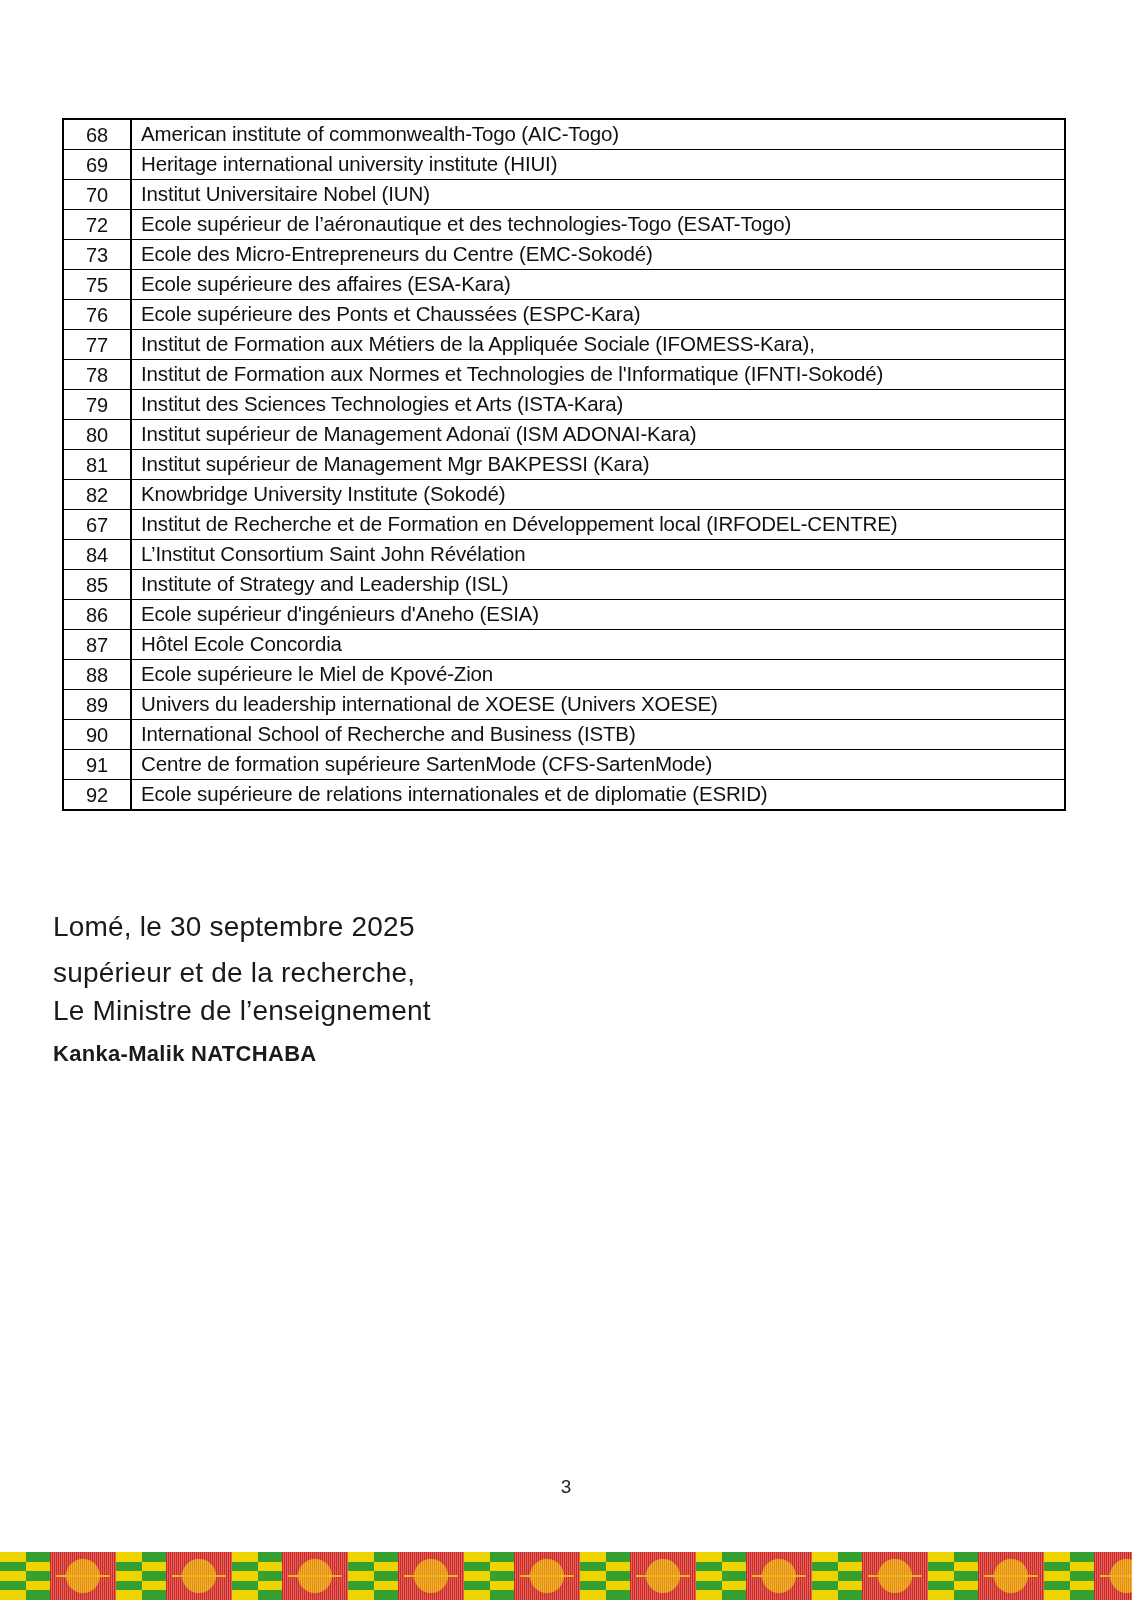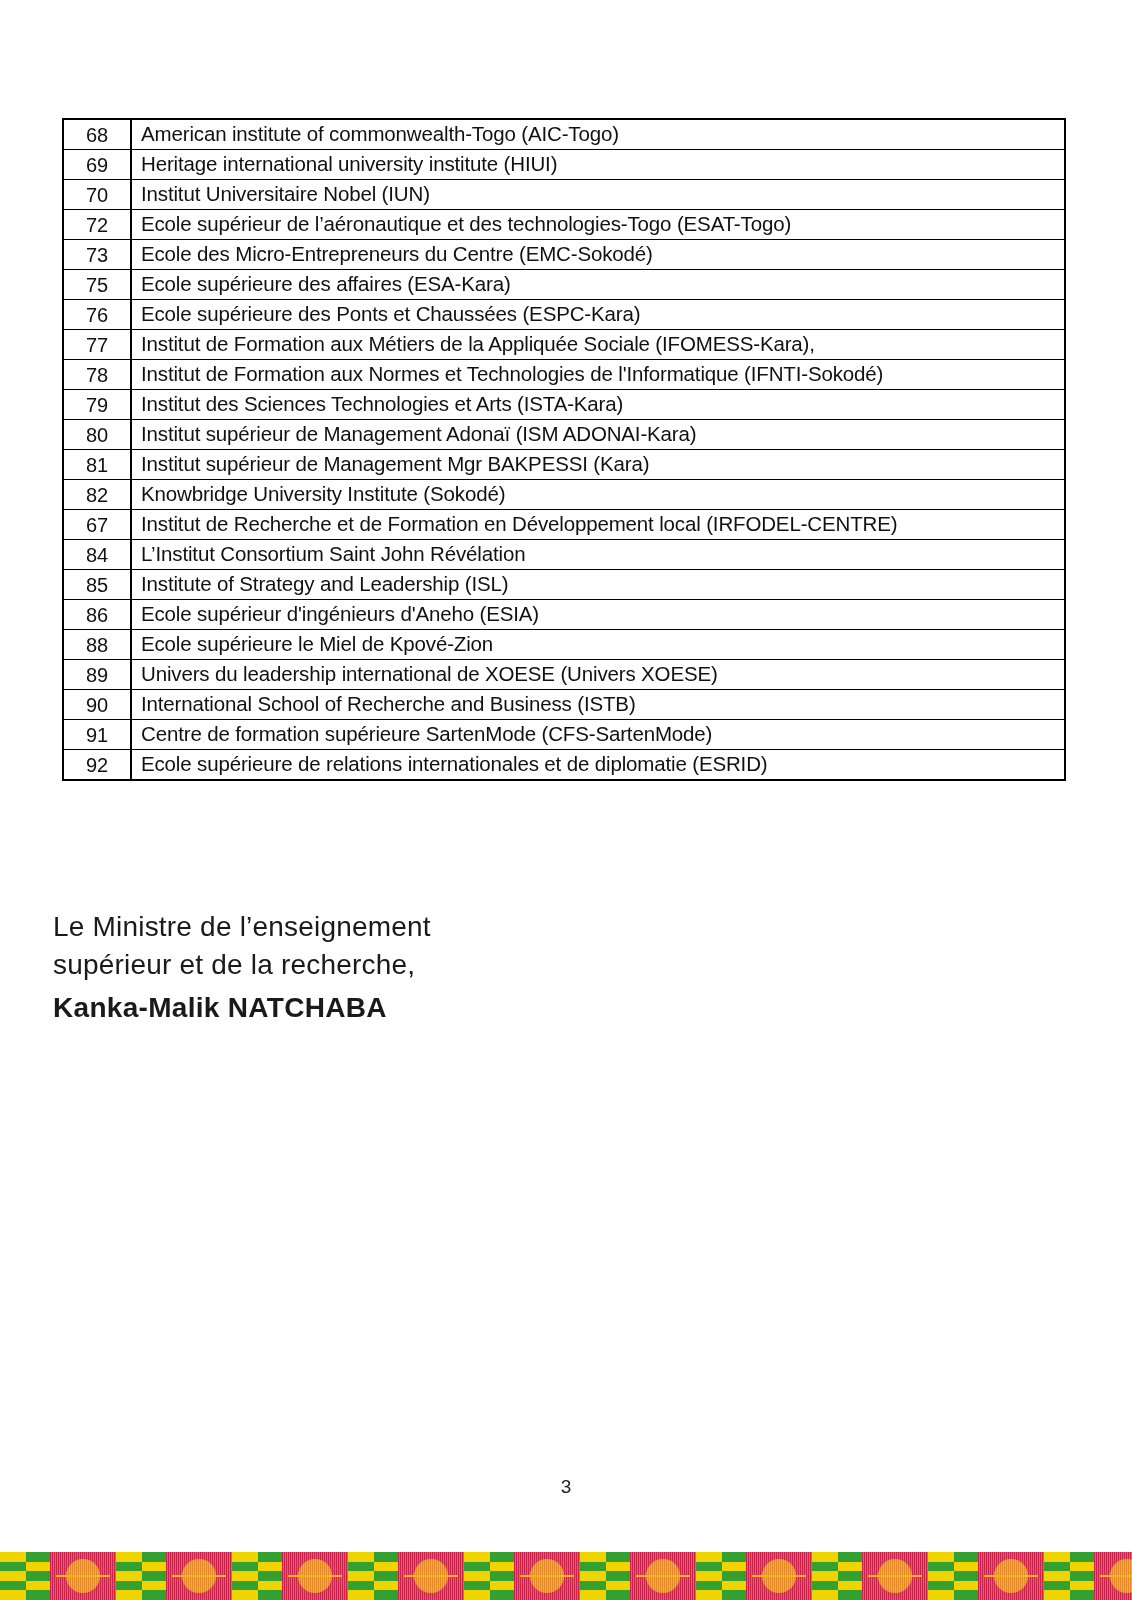--- a/index.html
+++ b/index.html
@@ -71,21 +71,21 @@
   }
   .sig-line {
     font-size: 28px;
     line-height: 38px;
     font-weight: 400;
     letter-spacing: 0.2px;
     white-space: nowrap;
   }
   .sig-date { margin-bottom: 8px; }
   .sig-name {
-    font-size: 28px;
+    font-size: 22px;
     line-height: 40px;
     font-weight: 700;
     letter-spacing: 0.3px;
     margin-top: 4px;
     white-space: nowrap;
   }
 
   
   .page-number {
     position: absolute;
@@ -257,20 +257,24 @@
         </tr>
         <tr>
           <td class="num">85</td>
           <td class="name">Institute of Strategy and Leadership (ISL)</td>
         </tr>
         <tr>
           <td class="num">86</td>
           <td class="name">Ecole supérieur d'ingénieurs d'Aneho (ESIA)</td>
         </tr>
         <tr>
+          <td class="num">87</td>
+          <td class="name">Hôtel Ecole Concordia</td>
+        </tr>
+        <tr>
           <td class="num">88</td>
           <td class="name">Ecole supérieure le Miel de Kpové-Zion</td>
         </tr>
         <tr>
           <td class="num">89</td>
           <td class="name">Univers du leadership international de XOESE (Univers XOESE)</td>
         </tr>
         <tr>
           <td class="num">90</td>
           <td class="name">International School of Recherche and Business (ISTB)</td>
@@ -281,22 +285,23 @@
         </tr>
         <tr>
           <td class="num">92</td>
           <td class="name">Ecole supérieure de relations internationales et de diplomatie (ESRID)</td>
         </tr>
       </tbody>
     </table>
   </div>
 
   <div class="signature">
+    <div class="sig-line sig-date">Lomé, le 30 septembre 2025</div>
+    <div class="sig-line">supérieur et de la recherche,</div>
     <div class="sig-line">Le Ministre de l’enseignement</div>
-    <div class="sig-line">supérieur et de la recherche,</div>
     <div class="sig-name">Kanka-Malik NATCHABA</div>
   </div>
 
   <div class="page-number">3</div>
 
   <div class="kente-footer" id="kente-footer">
       <div class="kente-tile tile-stripe">
         <div class="band" style="top: 0px;">
           <div class="half s-yellow" style="width: 52%;"></div>
           <div class="half s-green" style="width: 48%;"></div>

